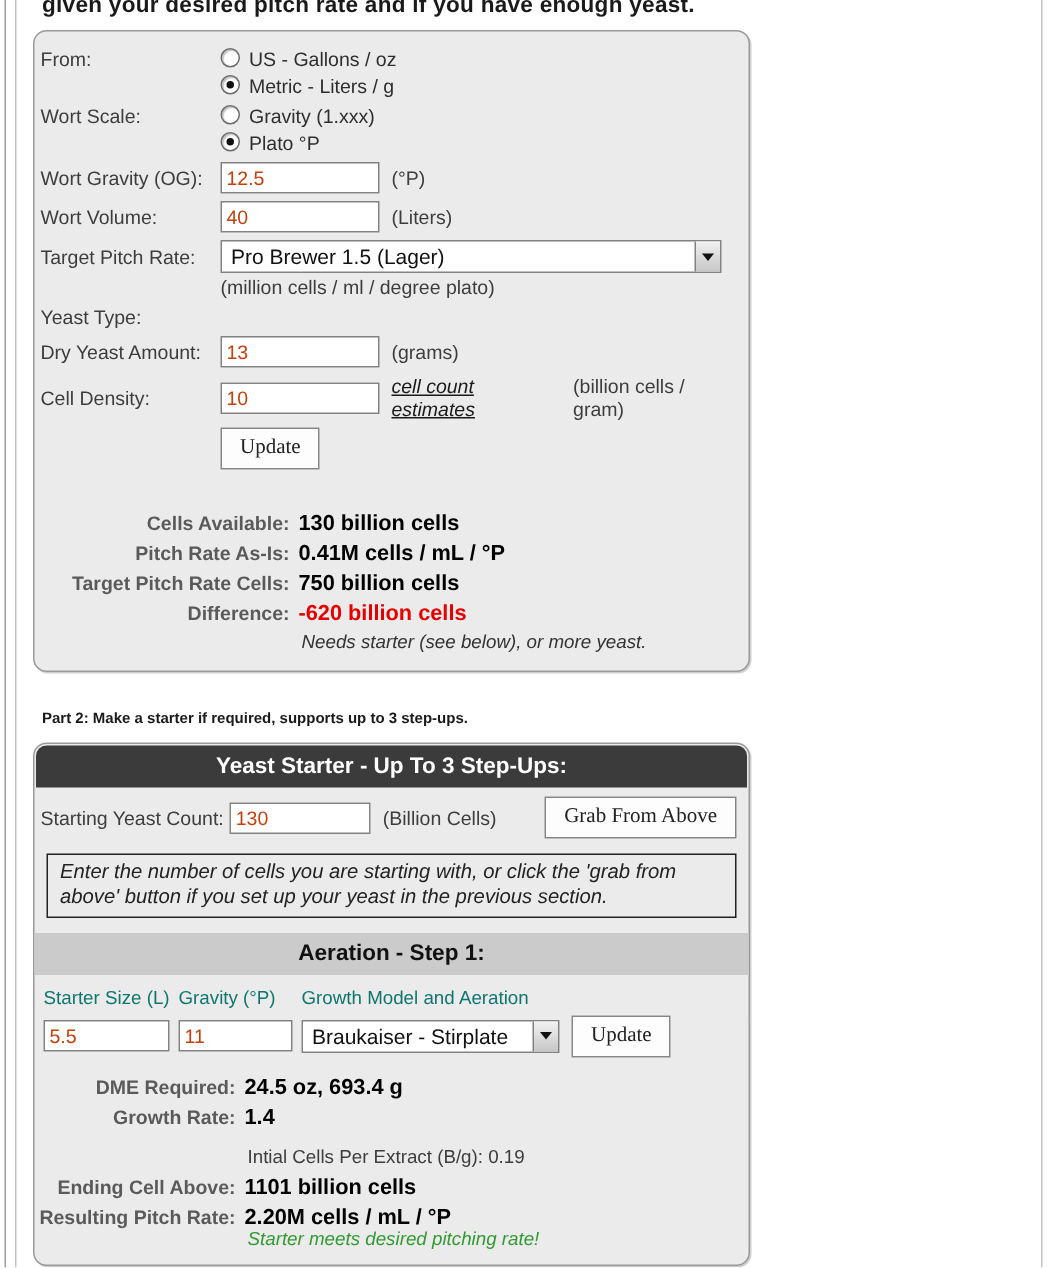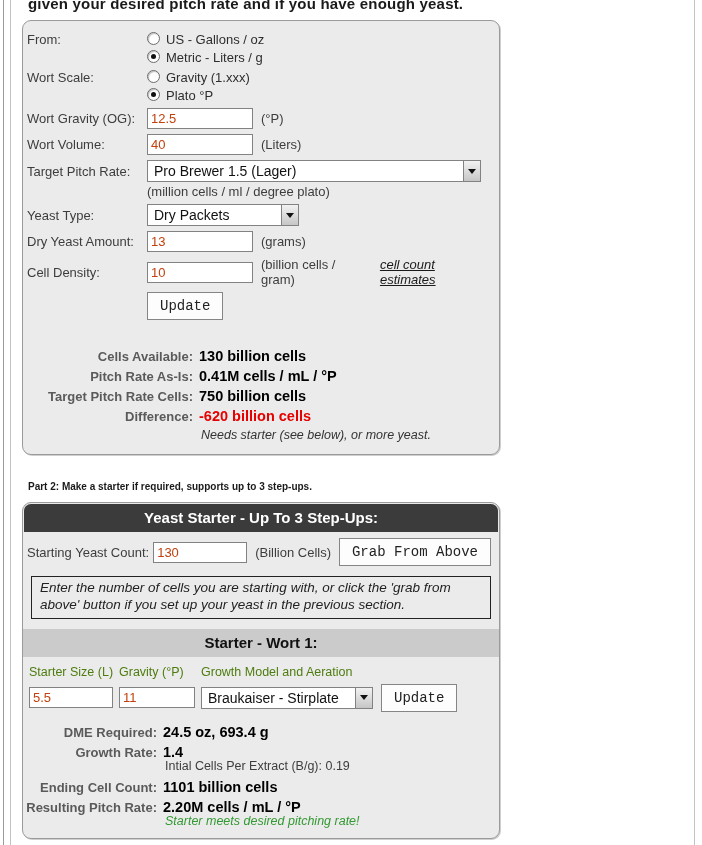--- a/index.html
+++ b/index.html
@@ -54,21 +54,21 @@
   .sel .sel-arrow{
     width:16px;flex:0 0 16px;background:linear-gradient(#f2f2f2,#c6c6c6);
     border-left:1px solid #828282;display:flex;align-items:center;justify-content:center;
   }
   .sel .sel-arrow::after{
     content:"";width:0;height:0;border-left:4px solid transparent;
     border-right:4px solid transparent;border-top:5px solid #111;
   }
   .sel-note{font-size:13px;color:#3d3d3d;margin-top:2px;}
   button.btn{
-    font-family:Liberation Mono, monospace;font-size:14px;color:#222;
+    font-family:Liberation Serif, serif;font-size:14px;color:#222;
     background:#fdfdfd;border:1px solid #858585;padding:5px 12px;cursor:pointer;
   }
   .results{margin-top:28px;}
   .rrow{display:flex;align-items:baseline;margin:4px 0;}
   .rlabel{width:166px;flex:0 0 166px;text-align:right;font-size:13px;font-weight:bold;color:#5a5a5a;}
   .rvalue{margin-left:6px;font-size:14.5px;font-weight:bold;color:#000;}
   .rvalue.red{color:#e60000;}
   .rnote{margin-left:174px;font-size:12.5px;font-style:italic;color:#333;margin-top:2px;margin-bottom:4px;}
   .part2{font-weight:bold;font-size:10px;color:#1a1a1a;margin:26px 0 10px 6px;white-space:nowrap;}
   .start-row{display:flex;align-items:center;padding:6px 8px 2px 4px;}
@@ -77,21 +77,21 @@
   .grab{margin-left:auto;}
   .notebox{
     border:1px solid #222;margin:8px 8px 10px 8px;padding:3px 8px 4px;
     font-size:13.5px;font-style:italic;color:#222;line-height:1.25;
   }
   .stepbar{
     background:#cbcbcb;text-align:center;font-weight:bold;font-size:15px;
     color:#111;padding:5px 0 6px;
   }
   .cols{padding:8px 0 0 6px;}
-  .colhead{display:flex;font-size:12.5px;color:#4d7c0f;margin-bottom:5px;align-items:center;}
+  .colhead{display:flex;font-size:12.5px;color:#0f766e;margin-bottom:5px;align-items:center;}
   .ch1{width:90px;flex:0 0 90px;}
   .ch2{width:82px;flex:0 0 82px;}
   .colinputs{display:flex;align-items:center;}
   .ci1{width:90px;flex:0 0 90px;}
   .ci2{width:82px;flex:0 0 82px;}
   input.tbox.small1{width:76px;}
   input.tbox.small2{width:68px;}
   .step-results{margin-top:12px;padding-bottom:10px;}
   .step-results .rlabel{width:134px;flex:0 0 134px;}
   .subnote{margin-left:142px;font-size:12.5px;color:#3d3d3d;margin-top:-1px;}
@@ -157,37 +157,33 @@
           <div class="sel" style="width:332px;gap:28px;">
             <span class="sel-txt">Pro Brewer 1.5 (Lager)</span>
             <span class="sel-arrow"></span>
           </div>
           <div class="sel-note">(million cells / ml / degree plato)</div>
         </div>
       </div>
 
       <div class="frow">
         <div class="flabel">Yeast Type:</div>
-        <div class="sel" style="width:150px;">
-          <span class="sel-txt">Dry Packets</span>
-          <span class="sel-arrow"></span>
-        </div>
       </div>
 
       <div class="frow">
         <div class="flabel">Dry Yeast Amount:</div>
         <input class="tbox" type="text" value="13" style="">
         <span class="suffix">(grams)</span>
       </div>
 
       <div class="frow">
         <div class="flabel">Cell Density:</div>
         <input class="tbox" type="text" value="10" style="">
+        <span class="suffix"><a href="#">cell count estimates</a></span>
         <span class="suffix">(billion cells / gram)</span>
-        <span class="suffix"><a href="#">cell count estimates</a></span>
       </div>
 
       <div class="frow">
         <div class="flabel"></div>
         <button class="btn">Update</button>
       </div>
 
       <div class="results">
         <div class="rrow">
           <div class="rlabel">Cells Available:</div>
@@ -218,21 +214,21 @@
 
     <div class="start-row">
       <span class="slabel">Starting Yeast Count:</span>
       <input class="tbox" type="text" style="width: 86px;" value="130">
       <span class="suffix">(Billion Cells)</span>
       <button class="btn grab">Grab From Above</button>
     </div>
 
     <div class="notebox">Enter the number of cells you are starting with, or click the 'grab from above' button if you set up your yeast in the previous section.</div>
 
-    <div class="stepbar">Starter - Wort 1:</div>
+    <div class="stepbar">Aeration - Step 1:</div>
 
     <div class="cols">
       <div class="colhead">
         <div class="ch1">Starter Size (L)</div>
         <div class="ch2">Gravity (°P)</div>
         <div>Growth Model and Aeration</div>
       </div>
       <div class="colinputs">
         <div class="ci1">
           <input class="tbox small1" type="text" value="5.5" style="">
@@ -246,27 +242,27 @@
         </div>
         <button class="btn" style="margin-left:8px;">Update</button>
       </div>
     </div>
 
     <div class="step-results">
       <div class="rrow">
         <div class="rlabel">DME Required:</div>
         <div class="rvalue">24.5 oz, 693.4 g</div>
       </div>
-      <div class="rrow" style="margin-bottom:0;">
+      <div class="rrow" style="margin-bottom:12px;">
         <div class="rlabel">Growth Rate:</div>
         <div class="rvalue">1.4</div>
       </div>
       <div class="subnote">Intial Cells Per Extract (B/g): 0.19</div>
       <div class="rrow" style="margin-top:6px;">
-        <div class="rlabel">Ending Cell Count:</div>
+        <div class="rlabel">Ending Cell Above:</div>
         <div class="rvalue">1101 billion cells</div>
       </div>
       <div class="rrow" style="margin-bottom:0;">
         <div class="rlabel">Resulting Pitch Rate:</div>
         <div class="rvalue">2.20M cells / mL / °P</div>
       </div>
       <div class="subnote green">Starter meets desired pitching rate!</div>
     </div>
 
   </div>

